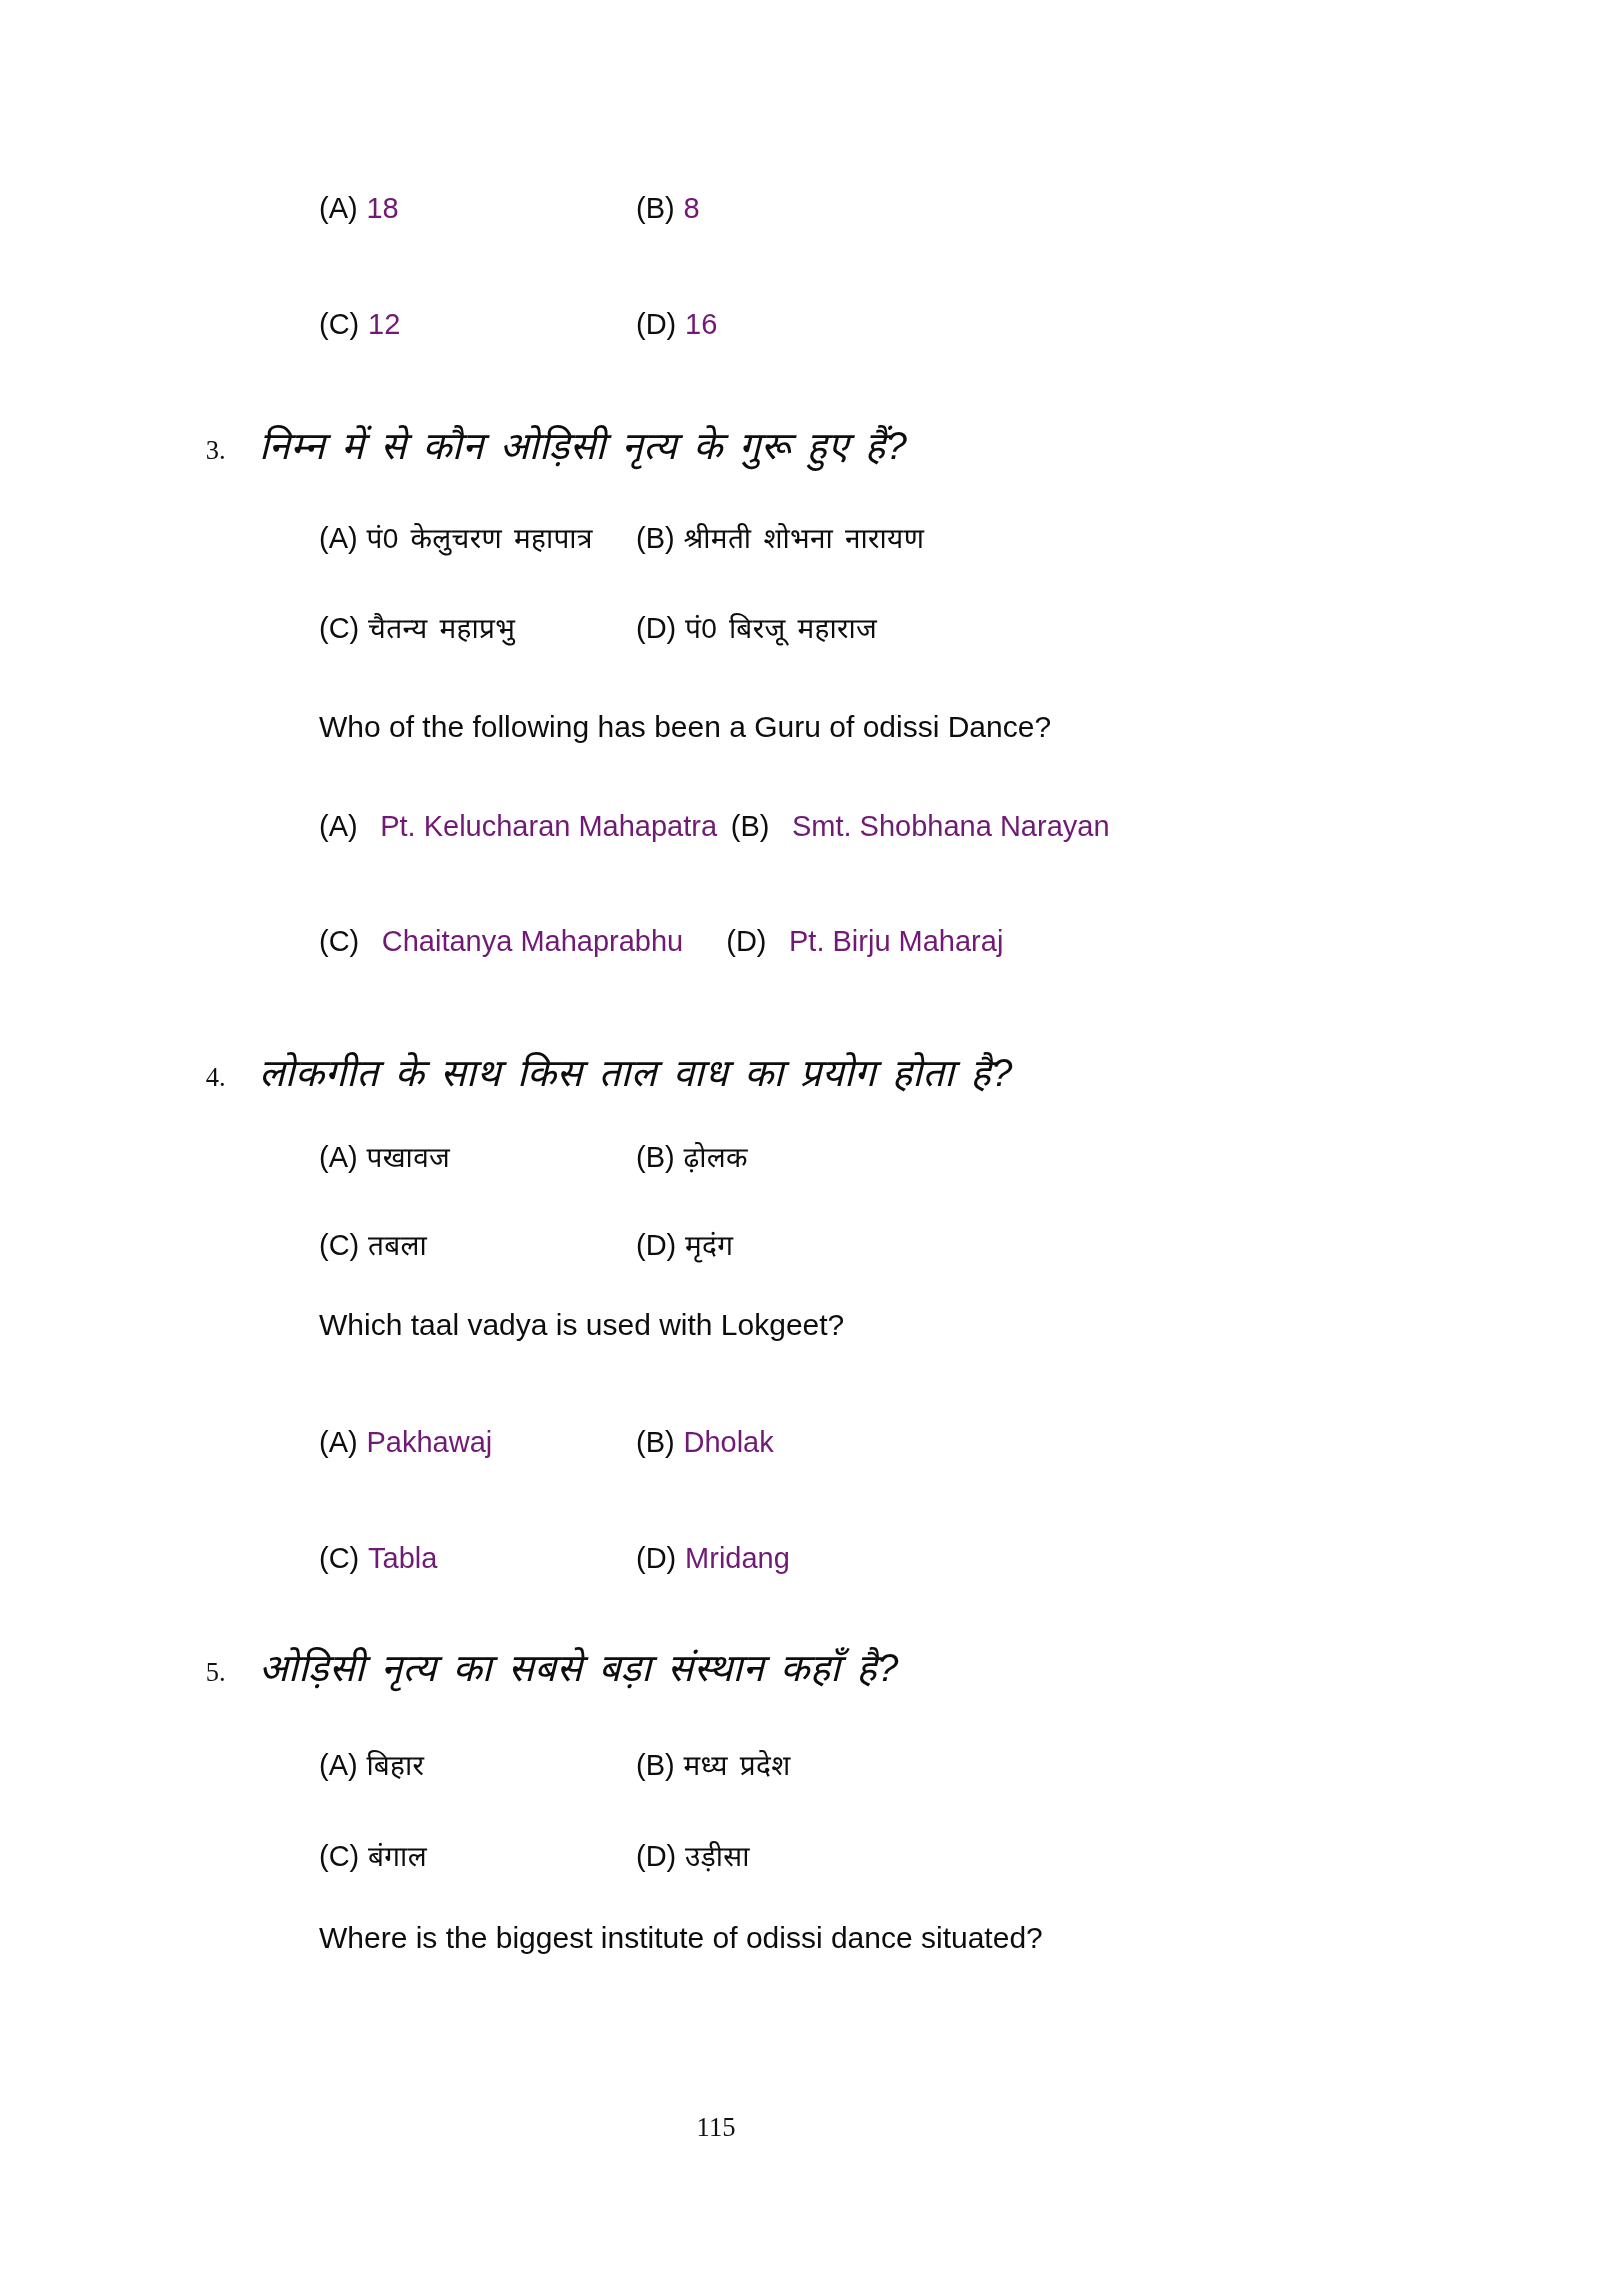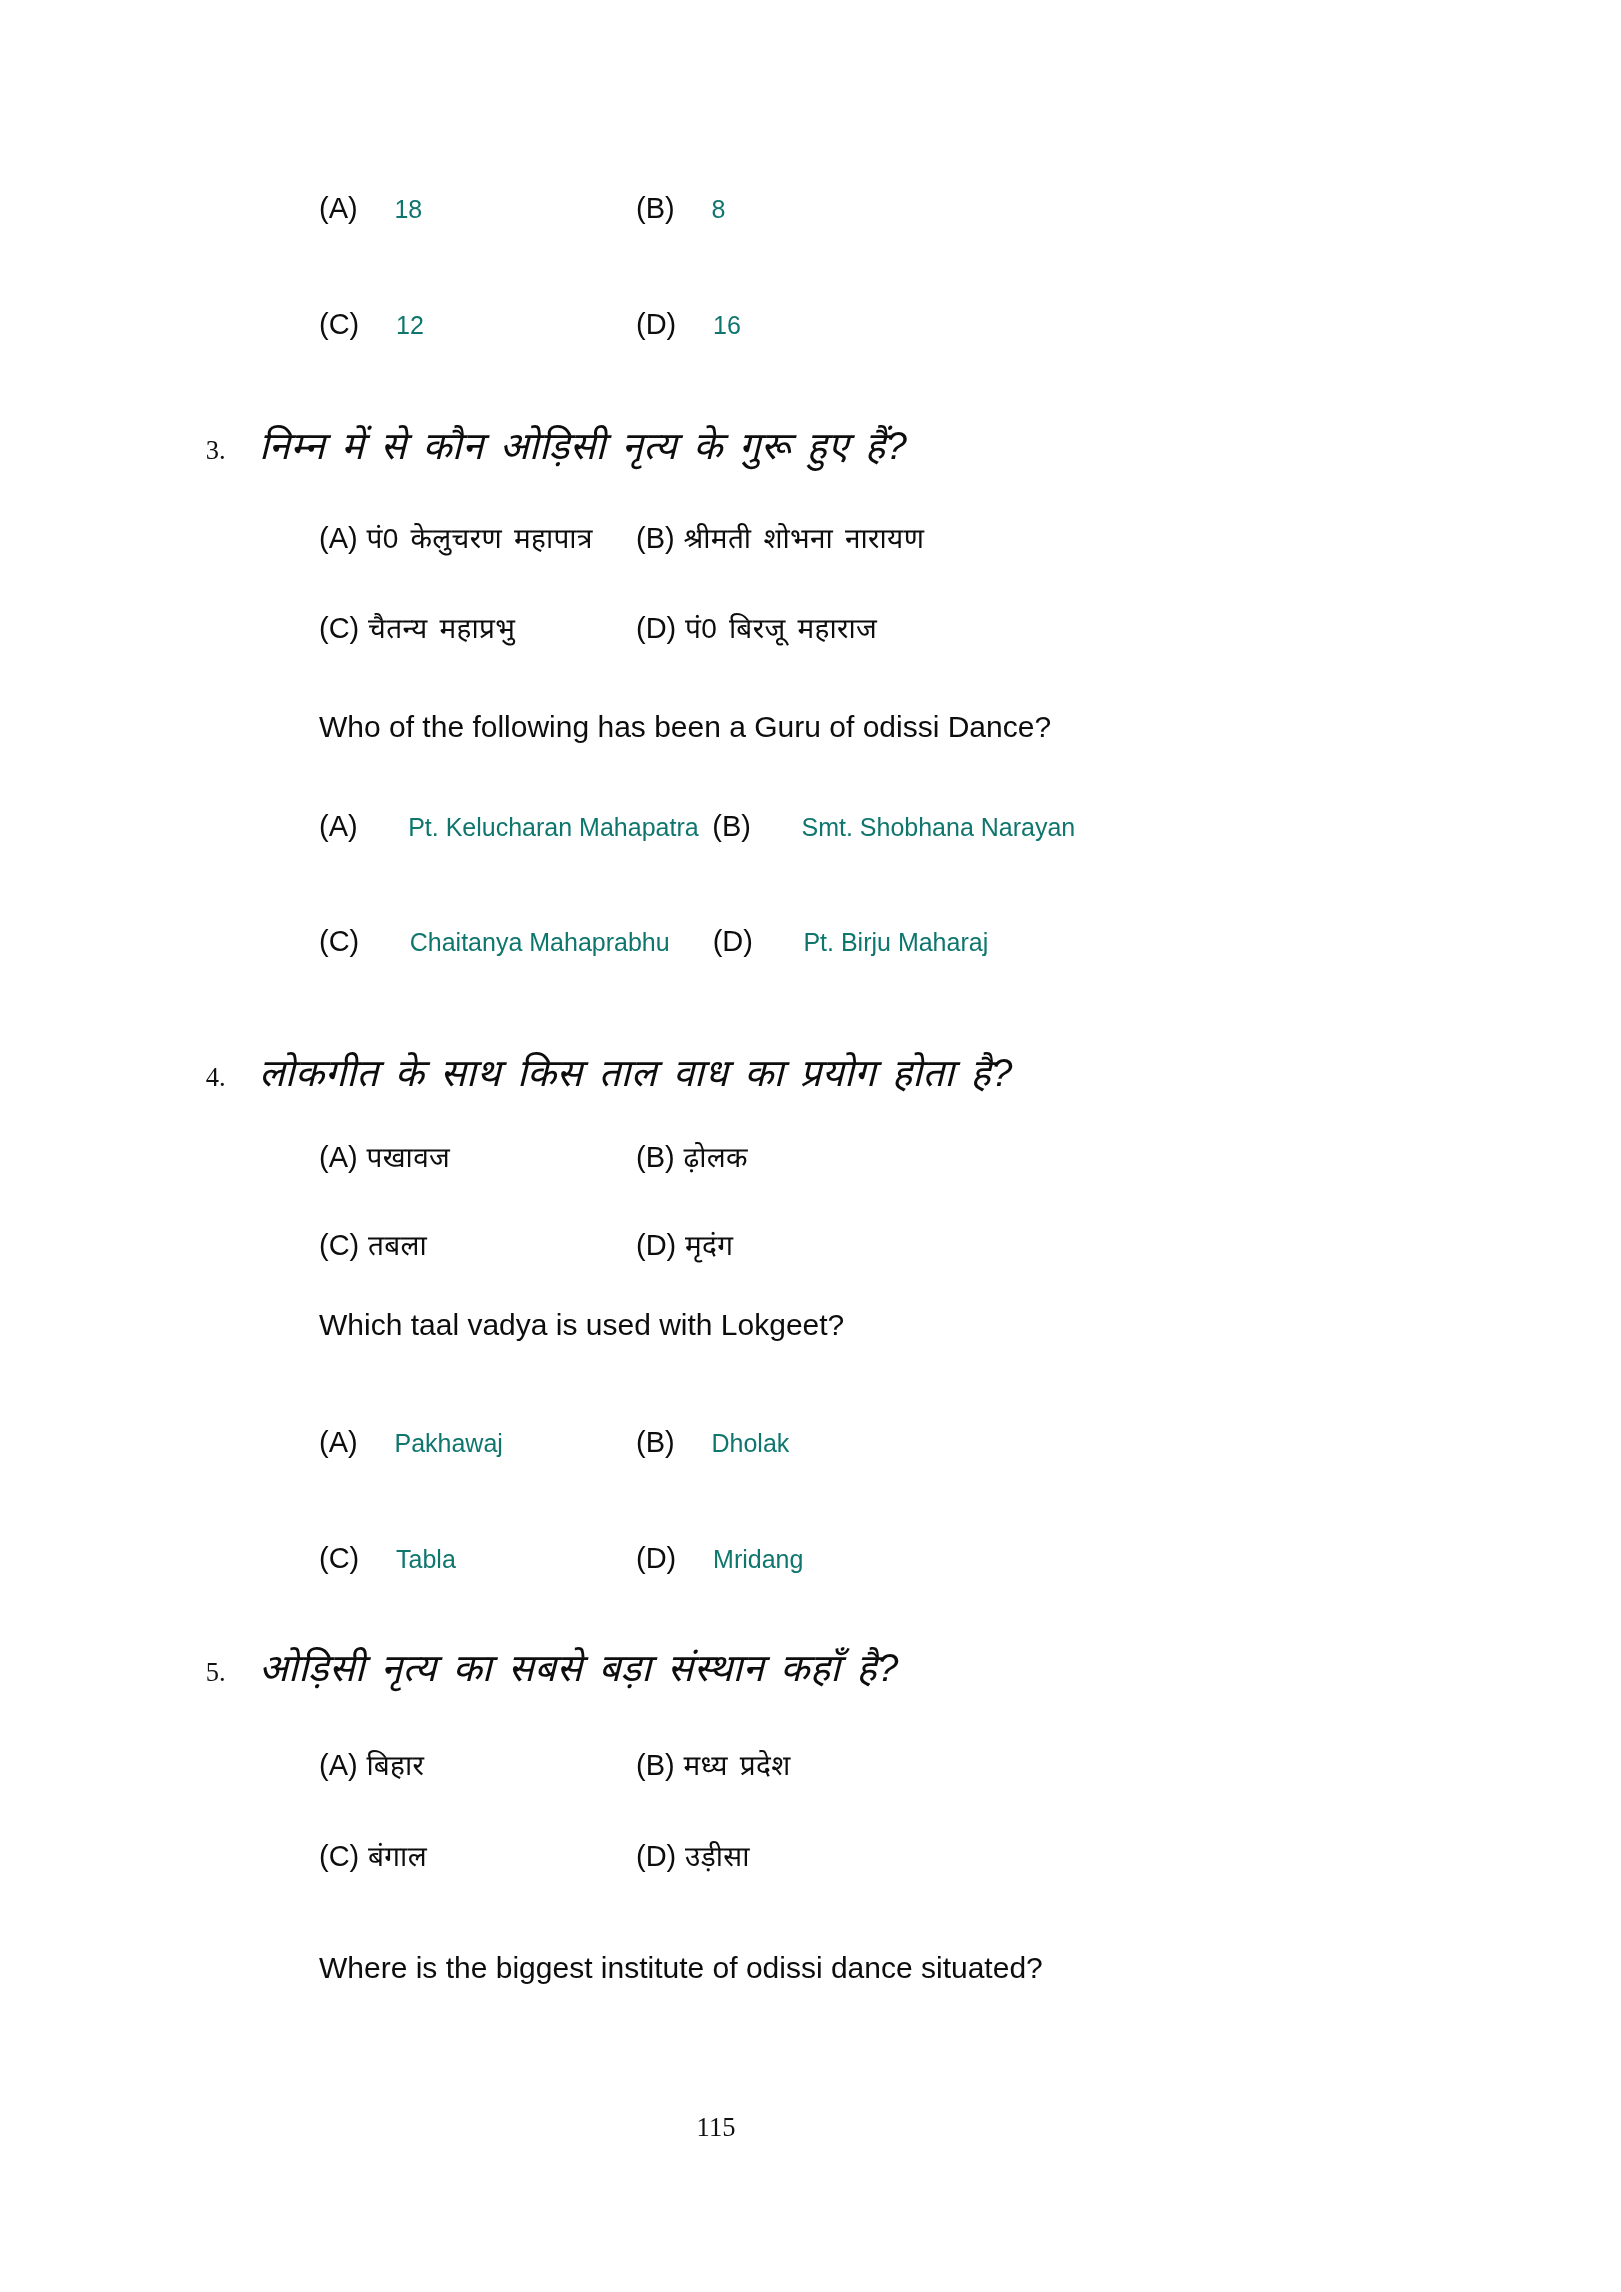--- a/index.html
+++ b/index.html
@@ -88,23 +88,22 @@
     padding-left: 0;
   }
 
   .opt-label {
     font-size: 29px;
     margin-right: 8.8px;
     color: #0d0d0d;
   }
 
   .opt-text-en {
-    font-size: 25px;
-    color: #0f766e;
-    margin-left: 28px;
+    font-size: 29px;
+    color: #701a75;
   }
 
   .opt-text-hi {
     font-size: 28px;
     letter-spacing: 0.3px;
     word-spacing: 3.9px;
     color: #0d0d0d;
   }
 
   
@@ -276,19 +275,19 @@
       <div class="opt opt-left">
         <span class="opt-label">(C)</span>
         <span class="opt-text-hi">बंगाल</span>
       </div>
       <div class="opt opt-right">
         <span class="opt-label">(D)</span>
         <span class="opt-text-hi">उड़ीसा</span>
       </div>
     </div>
 
-    <div class="stem-en" style="top:1921px;margin-top:30px;">Where is the biggest institute of odissi dance situated?</div>
+    <div class="stem-en" style="top:1921px;">Where is the biggest institute of odissi dance situated?</div>
 
     <div class="page-number">115</div>
 
   </div>
 </div>
 
 
 </body></html>

